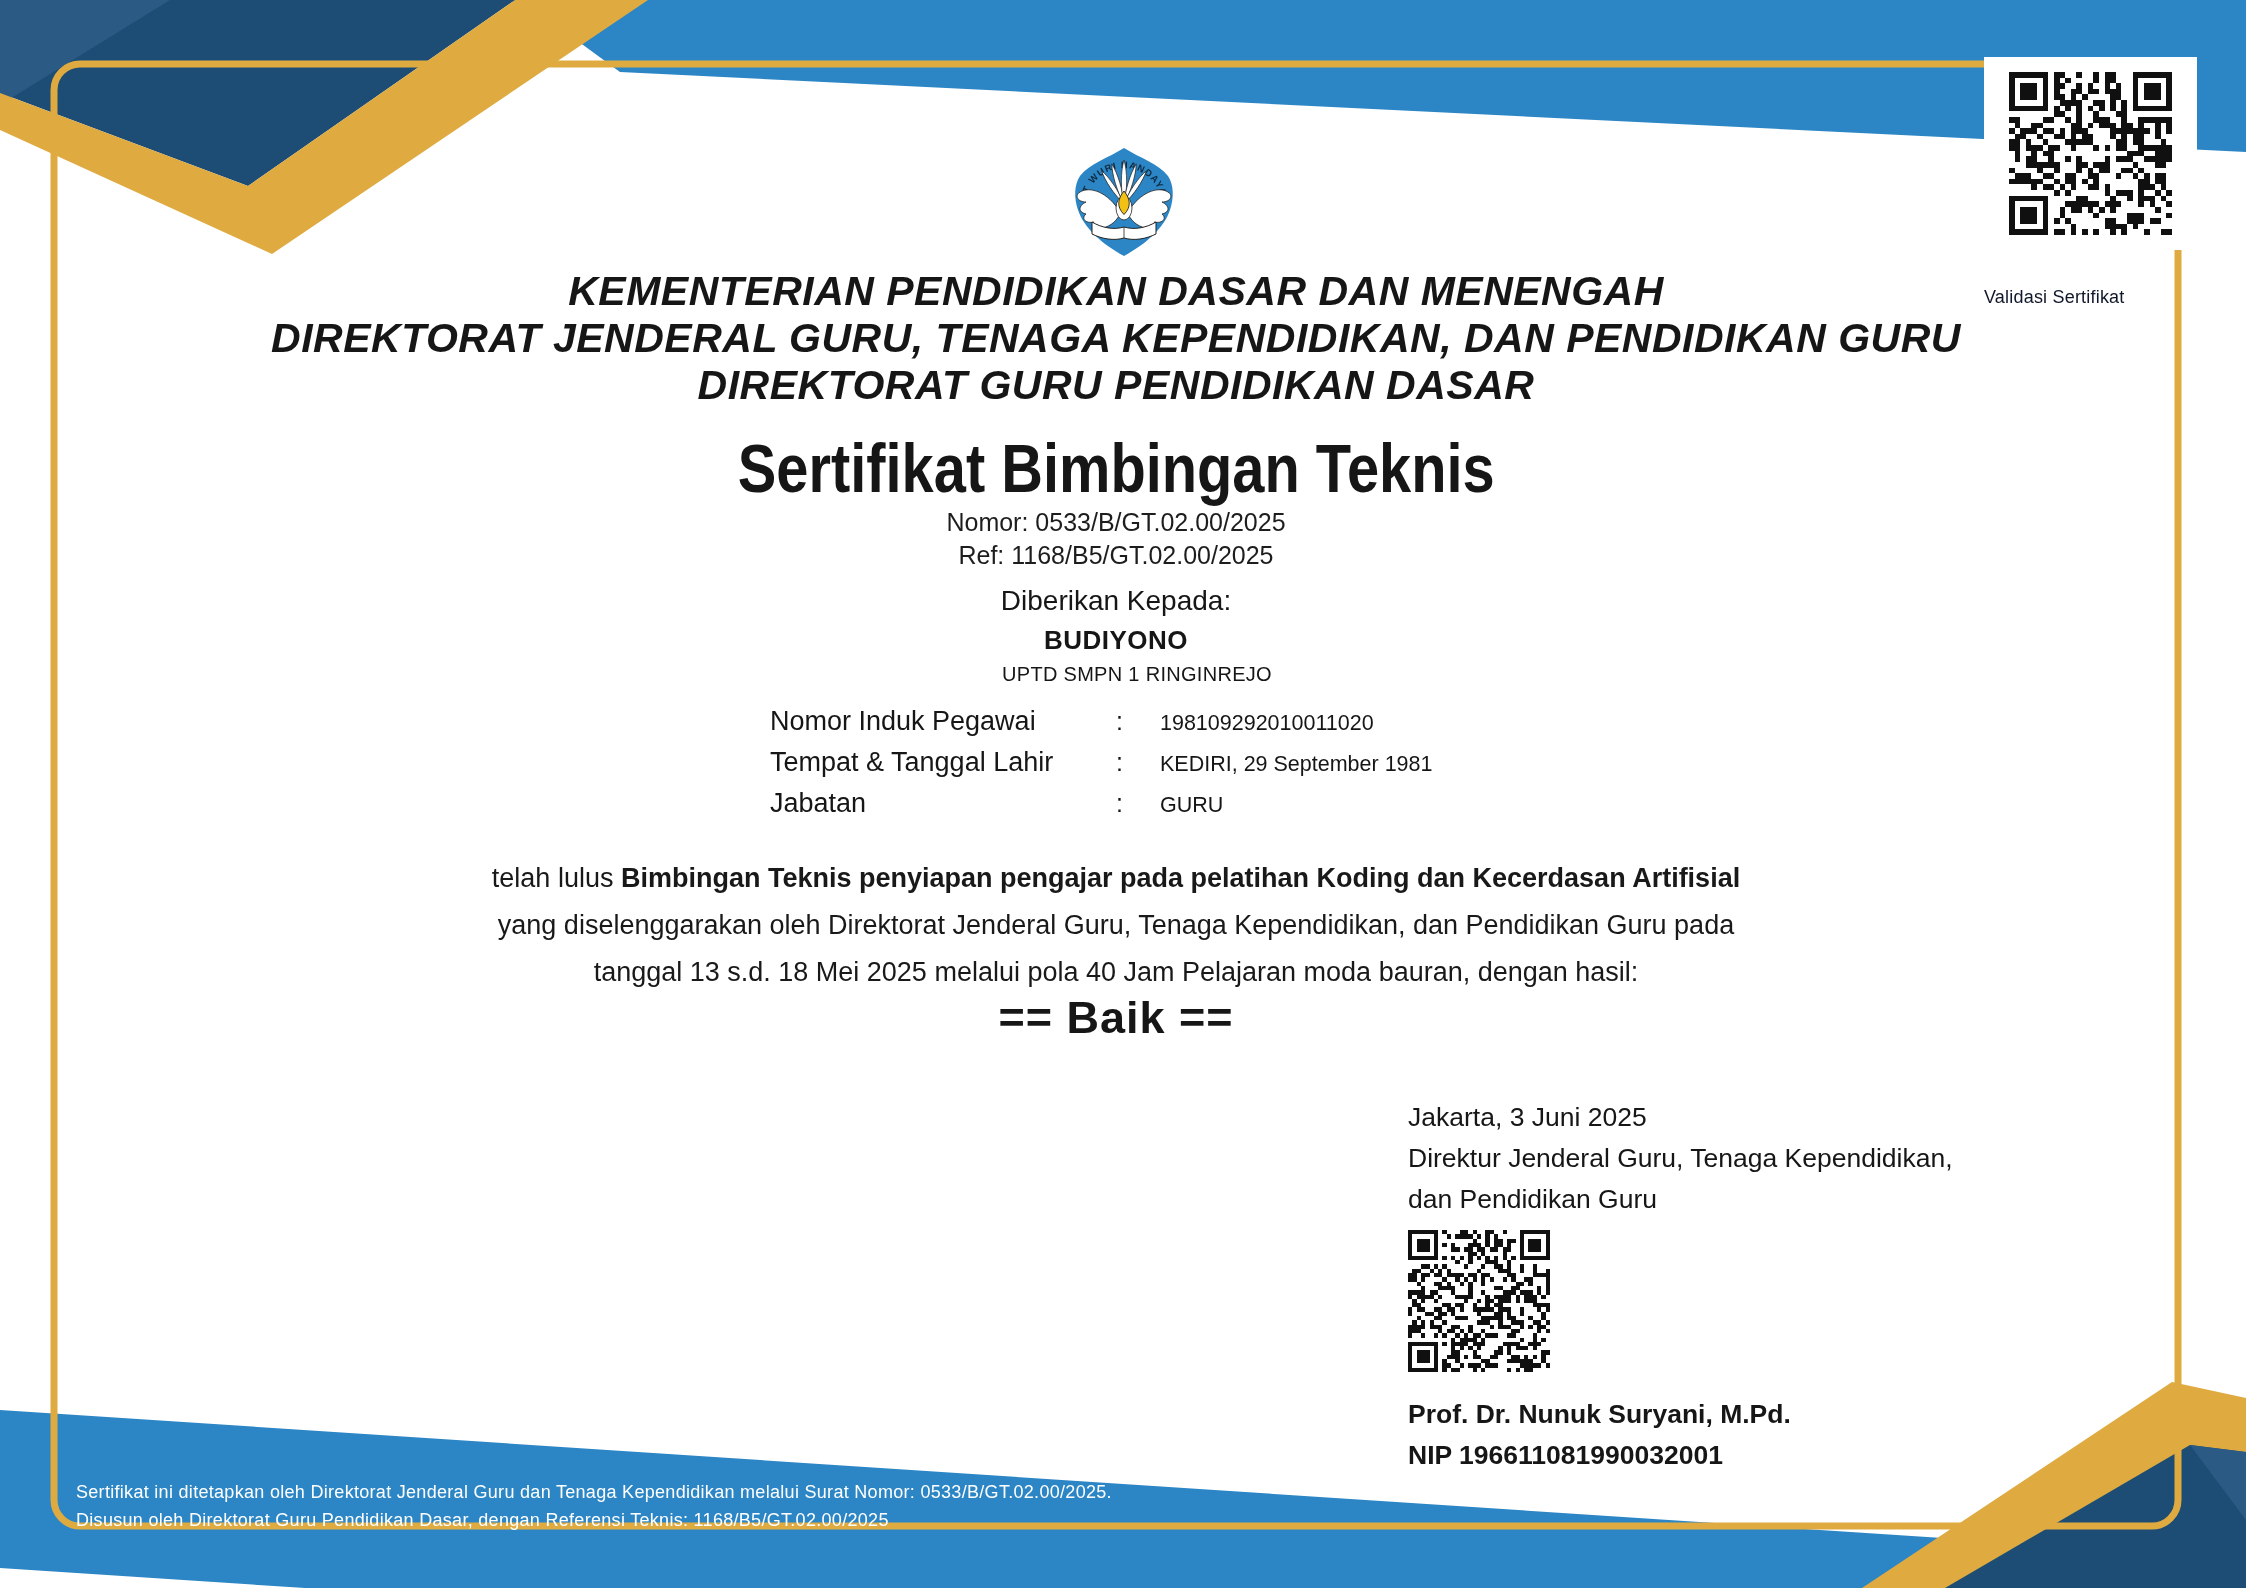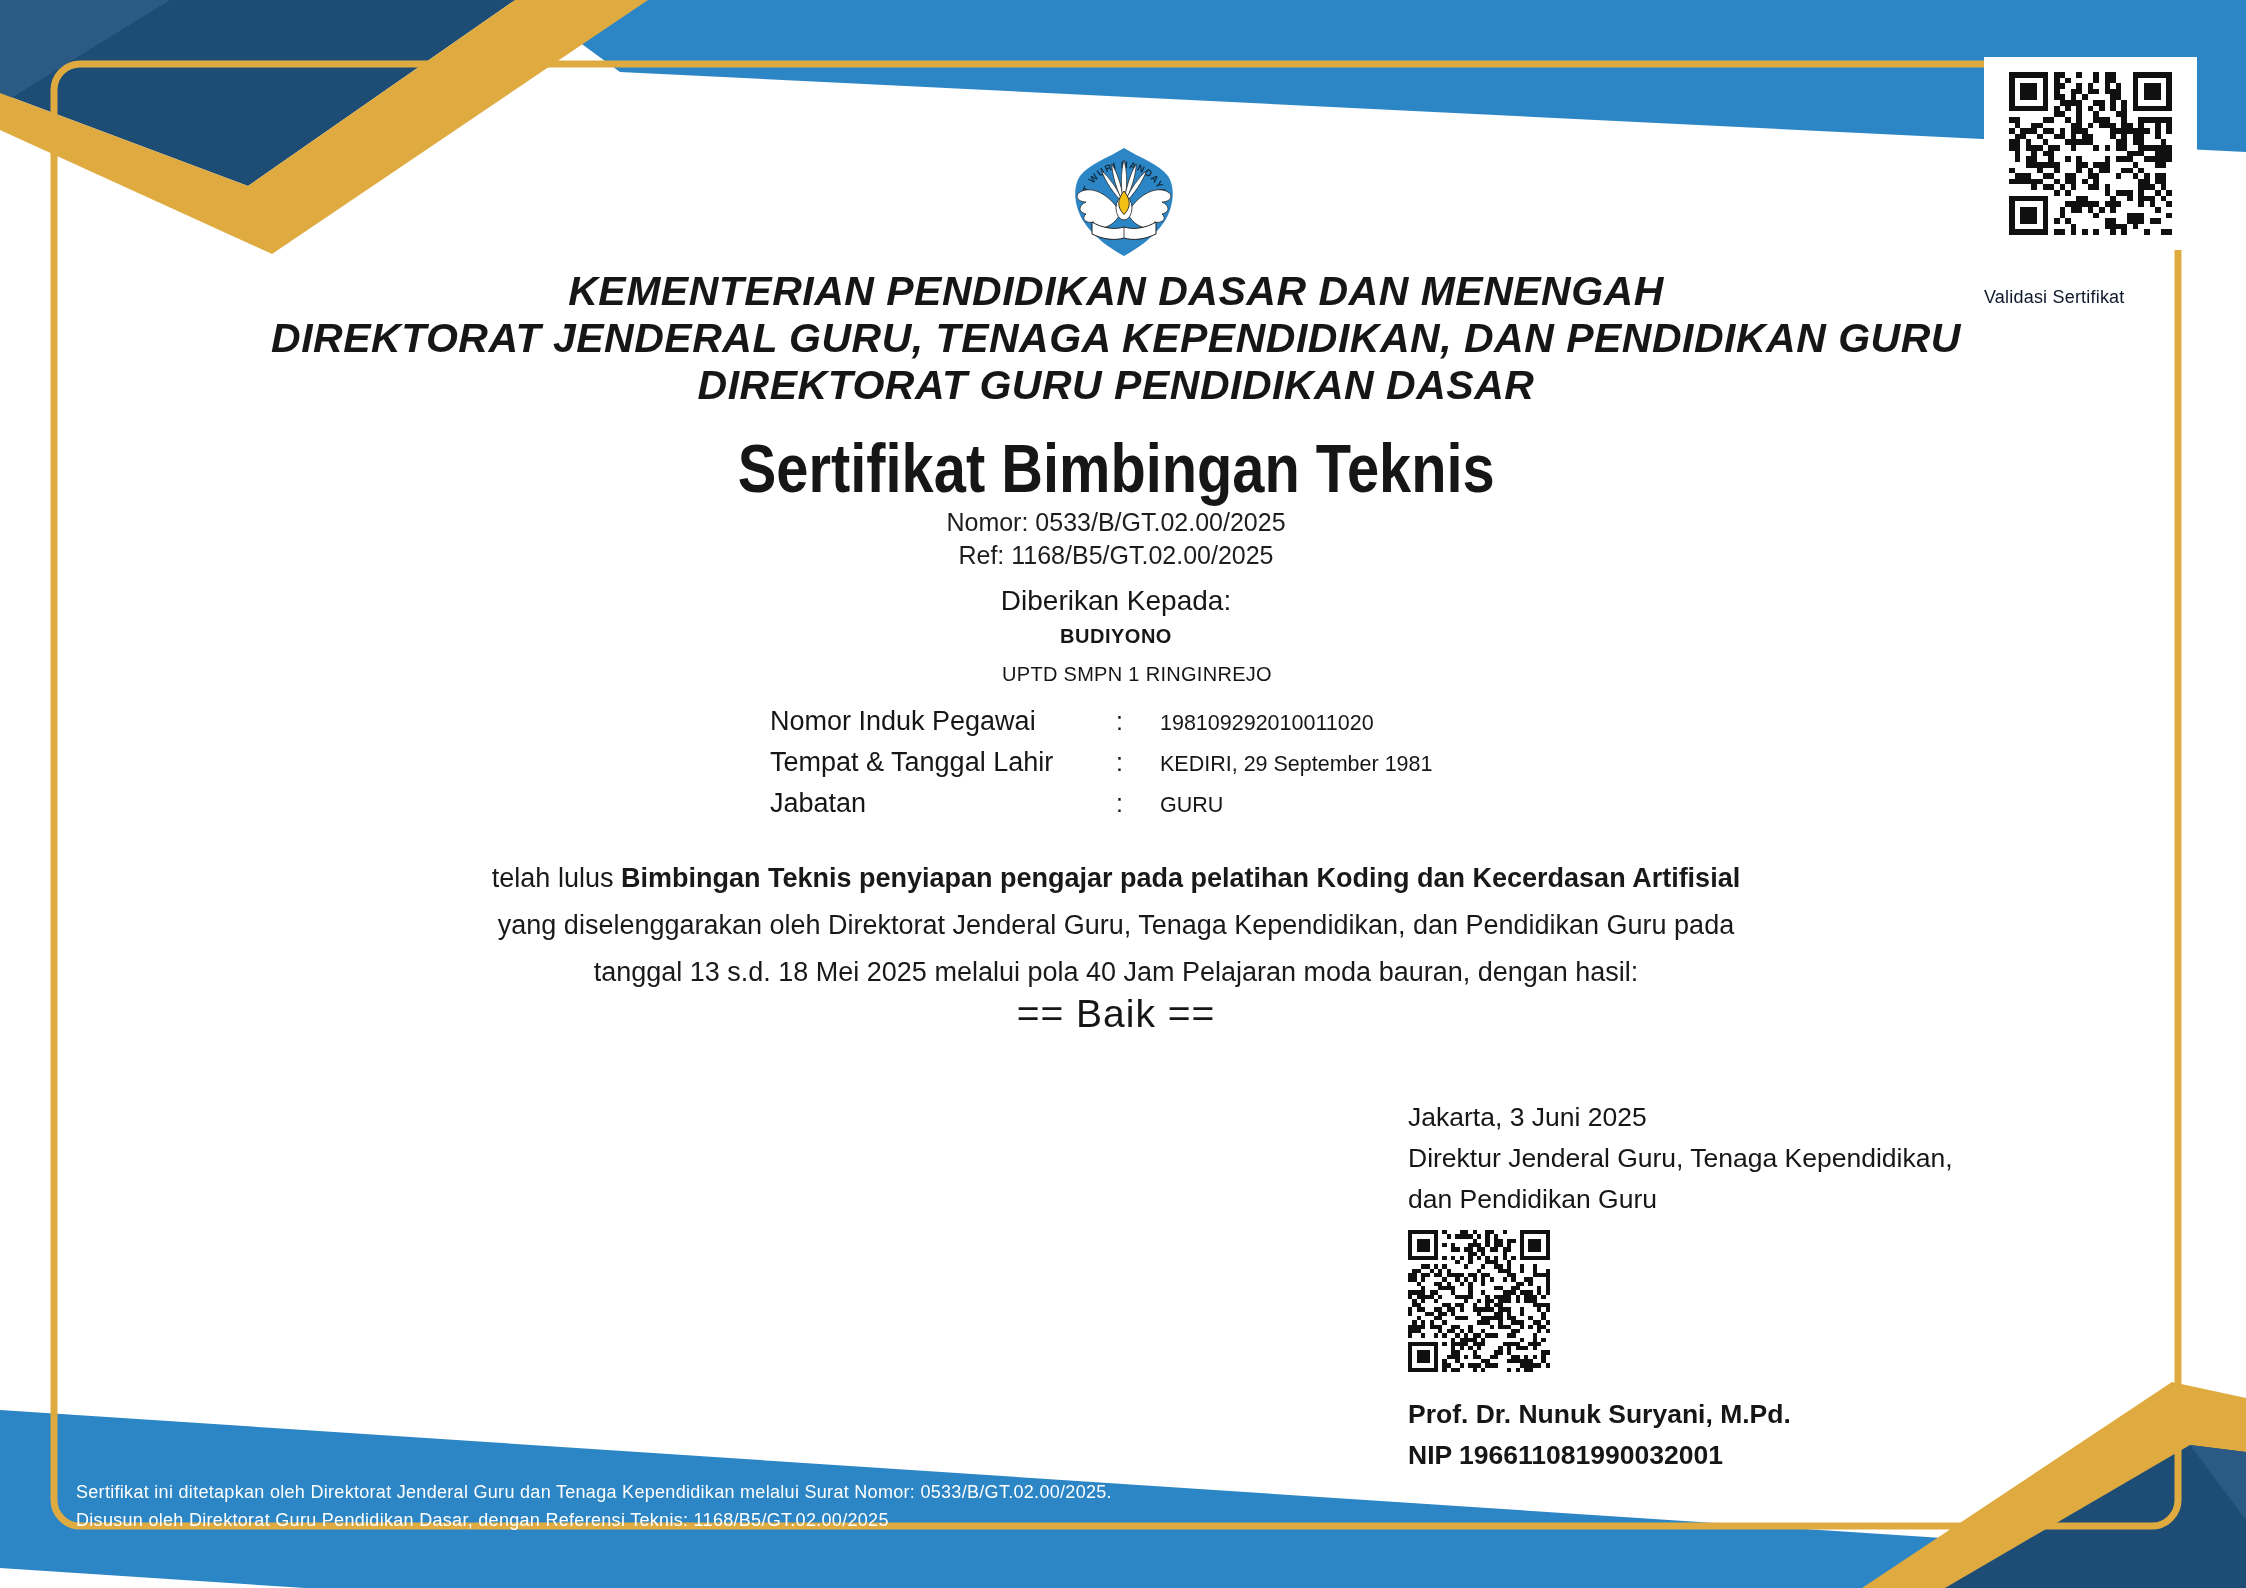--- a/index.html
+++ b/index.html
@@ -8,30 +8,30 @@
     font-family:"Liberation Sans", sans-serif;color:var(--text,#161616);
   }
   svg.deco{position:absolute;left:0;top:0;width:2246px;height:1588px;display:block;}
   .abs{position:absolute;}
   .centerwrap{left:0;width:2232px;text-align:center;}
   .hline{font-weight:700;font-size:41px;line-height:47px;letter-spacing:.5px;}
   .title-line{font-weight:700;font-size:68px;line-height:60px;}
   .cond{display:inline-block;transform:scaleX(.85);transform-origin:center;white-space:nowrap;}
   .numline{font-size:25px;line-height:33px;color:#1d1d1d;}
   .given{font-size:28px;}
-  .rname{font-size:20px;font-weight:700;letter-spacing:.5px;}
+  .rname{font-size:26px;font-weight:700;letter-spacing:.5px;}
   .rschool{font-size:20px;letter-spacing:.3px;padding-left:21px;}
   .details{left:770px;top:706px;}
   .drow{display:flex;align-items:baseline;height:41px;}
   .dlabel{font-size:27px;width:346px;white-space:nowrap;}
   .dcolon{font-size:25px;width:44px;}
   .dvalue{font-size:21.5px;white-space:nowrap;}
   .para{font-size:27px;line-height:47px;color:#191919;}
   .para b{font-weight:700;}
-  .result{font-size:39px;font-weight:400;letter-spacing:1px;}
+  .result{font-size:45px;font-weight:700;letter-spacing:1px;}
   .sig{left:1408px;top:1097px;width:760px;font-size:26.5px;line-height:41px;}
   .sig .sigqr{margin-top:10px;width:142px;height:142px;}
   .signame{font-weight:700;margin-top:10px;white-space:nowrap;}
   .signip{font-weight:700;white-space:nowrap;}
   .validate{left:1984px;top:57px;width:213px;}
   .qrbox{width:213px;height:193px;background:#fff;display:flex;align-items:center;justify-content:center;}
   .qrbox svg{width:163px;height:163px;}
   .vlabel{margin-top:37px;text-align:left;font-size:18px;color:#0f172a;letter-spacing:.2px;}
   .footer{left:76px;top:1478px;width:1400px;font-size:18px;line-height:28px;color:var(--footer_text,#fff);letter-spacing:.3px;}
   .logo{left:1056px;top:146px;width:136px;height:112px;}

